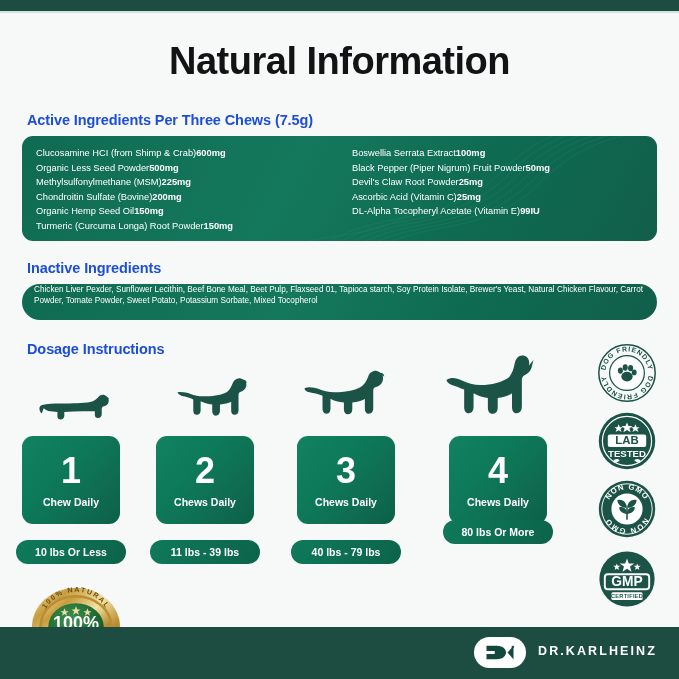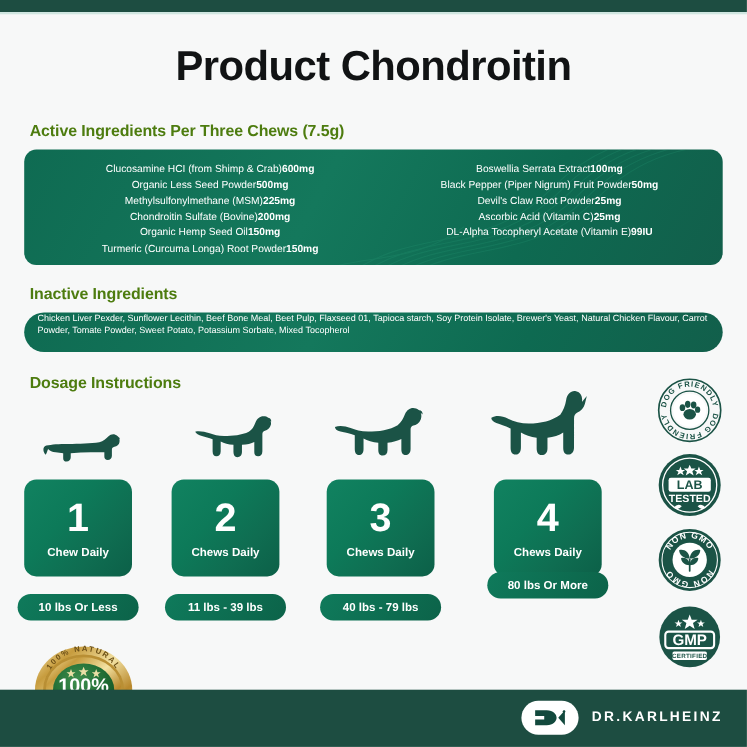--- a/index.html
+++ b/index.html
@@ -13,39 +13,39 @@
 
   .top-bar { position: absolute; left:0; top:0; width:679px; height:11px; background:#1d4d41; }
   .top-hairline { position:absolute; left:0; top:11px; width:679px; height:2px; background:#cfe6e0; }
 
   .title {
     position:absolute; left:0; top:40px; width:679px; text-align:center;
     font-size:38px; font-weight:700; color:#111314; letter-spacing:-0.5px;
   }
 
   .sec-head {
-    position:absolute; font-size:14.5px; font-weight:600; color:#4d7c0f; letter-spacing:-0.1px;
+    position:absolute; font-size:14.5px; font-weight:600; color:#1d4ed8; letter-spacing:-0.1px;
   }
   #h-active  { left:27px; top:112px; }
   #h-inactive{ left:27px; top:260px; }
   #h-dosage  { left:27px; top:341px; }
 
   .panel {
     position:absolute; border-radius:11px; overflow:hidden;
     background: linear-gradient(118deg,#0f6b52 0%,#14785c 42%,#0e6a51 72%,#125f4b 100%);
   }
   .panel .swoosh { position:absolute; inset:0; opacity:.5; }
 
   #active-panel { left:22px; top:136px; width:635px; height:105px; }
   #inactive-panel{ left:22px; top:284px; width:635px; height:36px; border-radius:18px; }
 
   .ing-col { position:absolute; top:10px; }
   #col-left  { left:14px; width:310px; }
   #col-right { left:330px; width:295px; }
-  .ing-row { display:flex; justify-content:center; align-items:baseline;
+  .ing-row { display:flex; justify-content:flex-start; align-items:baseline;
              color:#ffffff; font-size:9.3px; line-height:14.6px; white-space:nowrap; }
   .ing-name { font-weight:400; }
   .ing-amt { font-weight:600; }
 
   .inactive-text {
     position:absolute; left:12px; right:12px; top:0;
     color:#ffffff; font-size:8.2px; line-height:11.2px; font-weight:400;
   }
 
   
@@ -95,21 +95,21 @@
   }
 </style>
 </head>
 <body>
 
 <div class="page">
 
   <div class="top-bar"></div>
   <div class="top-hairline"></div>
 
-  <div class="title">Product Chondroitin</div>
+  <div class="title">Natural Information</div>
 
   <div class="sec-head" id="h-active">Active Ingredients Per Three Chews (7.5g)</div>
 
   <div class="panel" id="active-panel">
     <svg class="swoosh" viewBox="0 0 635 105" preserveAspectRatio="none">
       <g fill="none" stroke="#2a9c78" stroke-width="1" opacity=".45">
         <path d="M300,110 C360,70 420,95 480,35 C520,-5 560,-15 640,-20"></path>
         <path d="M308,112 C368,72 428,97 488,37 C528,-3 568,-13 648,-18"></path>
         <path d="M316,114 C376,74 436,99 496,39 C536,-1 576,-11 656,-16"></path>
         <path d="M324,116 C384,76 444,101 504,41 C544,1 584,-9 664,-14"></path>

